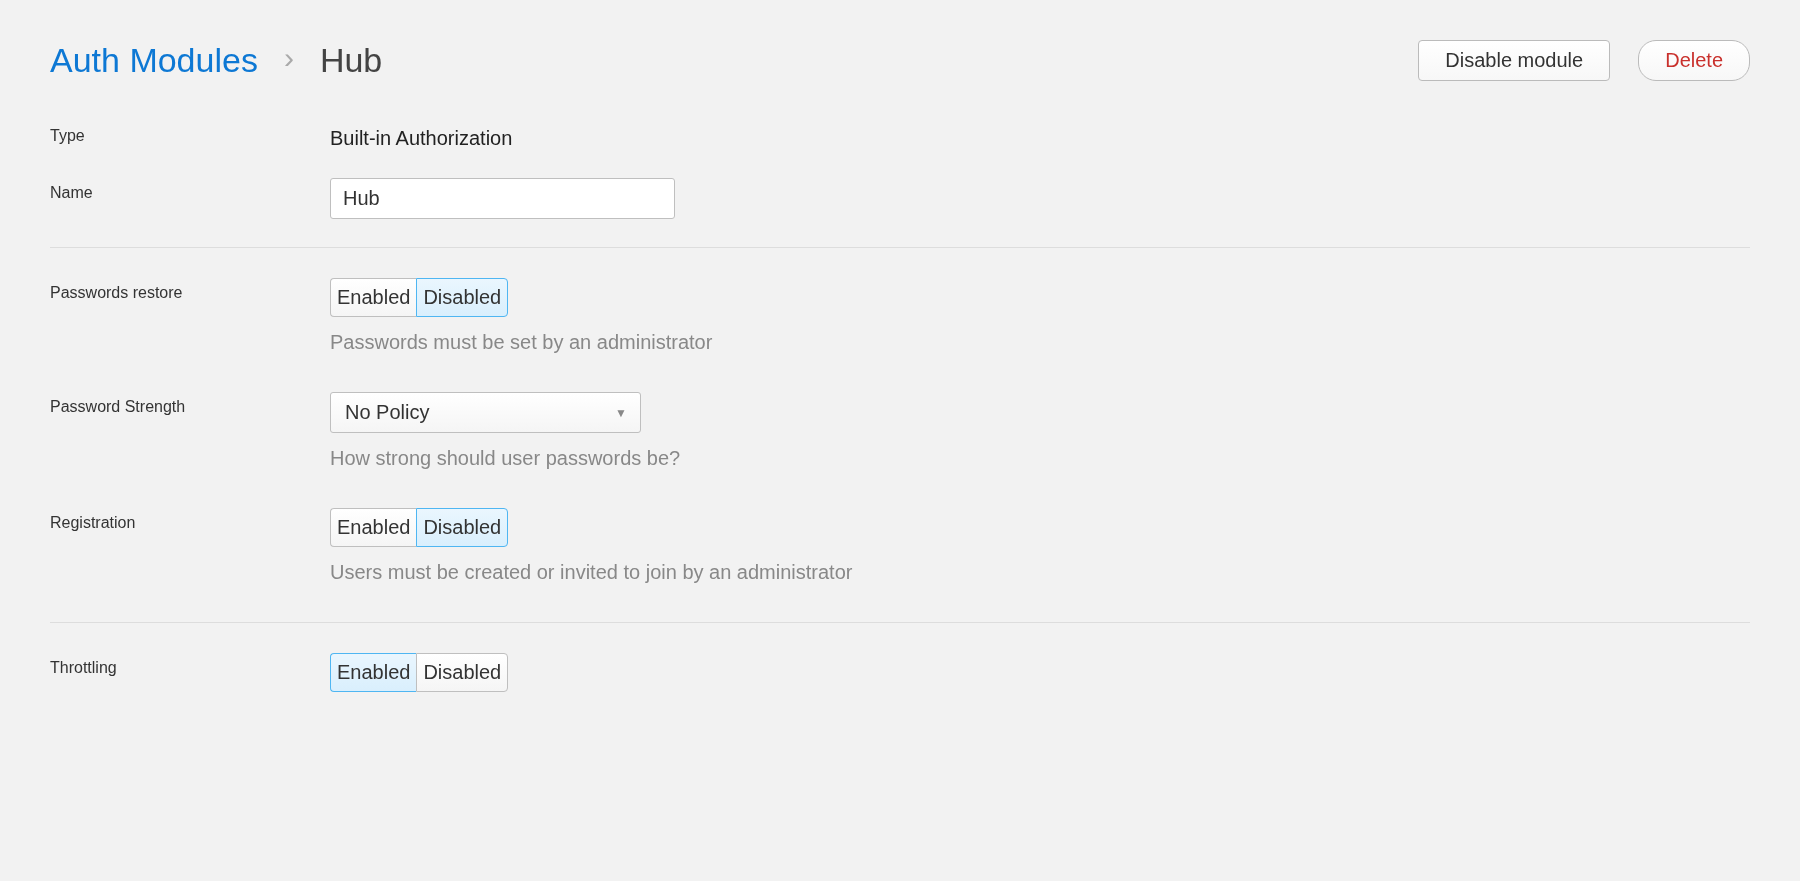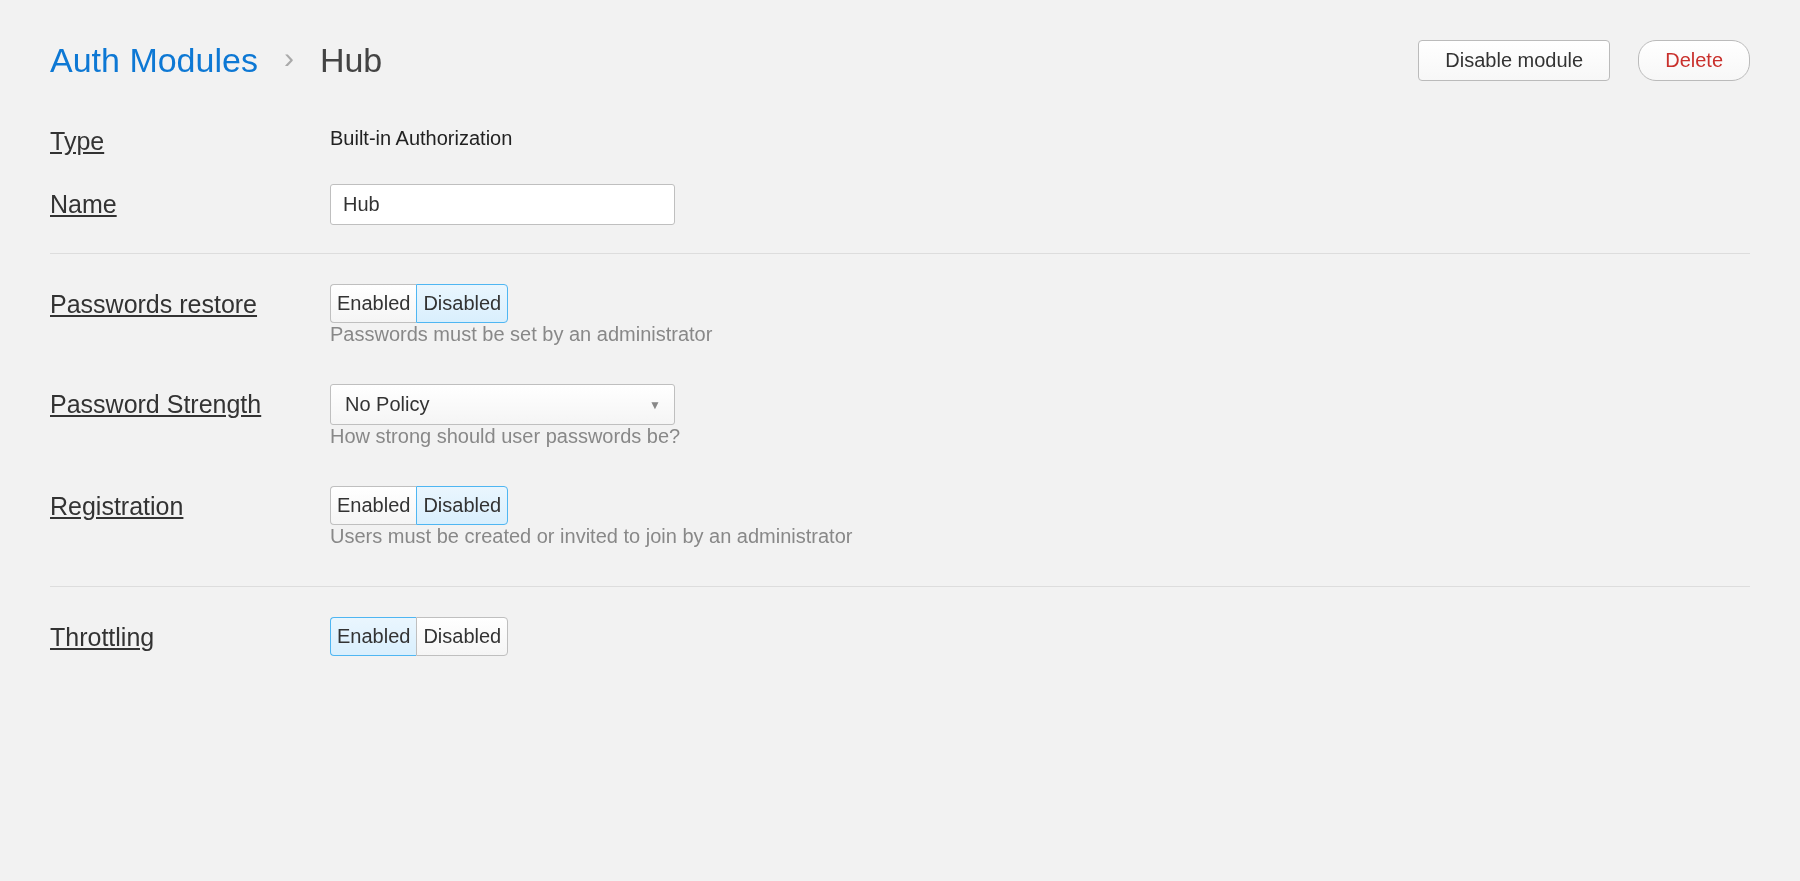--- a/index.html
+++ b/index.html
@@ -49,23 +49,22 @@
     .btn-danger { color: #c9302c; border-radius: 18px; }
     .form-row {
       display: flex;
       align-items: flex-start;
       margin-bottom: 28px;
     }
     .form-label {
       width: 280px;
       flex: 0 0 280px;
       color: #333;
-      font-size: 25px;
+      font-size: 16px;
       padding-top: 6px;
-      text-decoration: underline;
     }
     .form-value {
       flex: 1;
     }
     .static-value {
       color: #222;
       font-size: 20px;
       padding-top: 6px;
     }
     .text-input {
@@ -103,24 +102,25 @@
     .toggle-btn.active {
       background: linear-gradient(#eaf6fe,#d9effd);
       border-color: #4fb6f2;
       border-left: 1px solid #4fb6f2;
       position: relative;
       z-index: 1;
     }
     .help-text {
       color: #888;
       font-size: 20px;
+      margin-top: 14px;
     }
     .select-wrap {
       position: relative;
-      width: 345px;
+      width: 311px;
     }
     .select {
       width: 100%;
       background: linear-gradient(#ffffff,#f5f5f5);
       border: 1px solid #bfbfbf;
       border-radius: 3px;
       padding: 8px 36px 8px 14px;
       font-size: 20px;
       color: #333;
       cursor: pointer;

